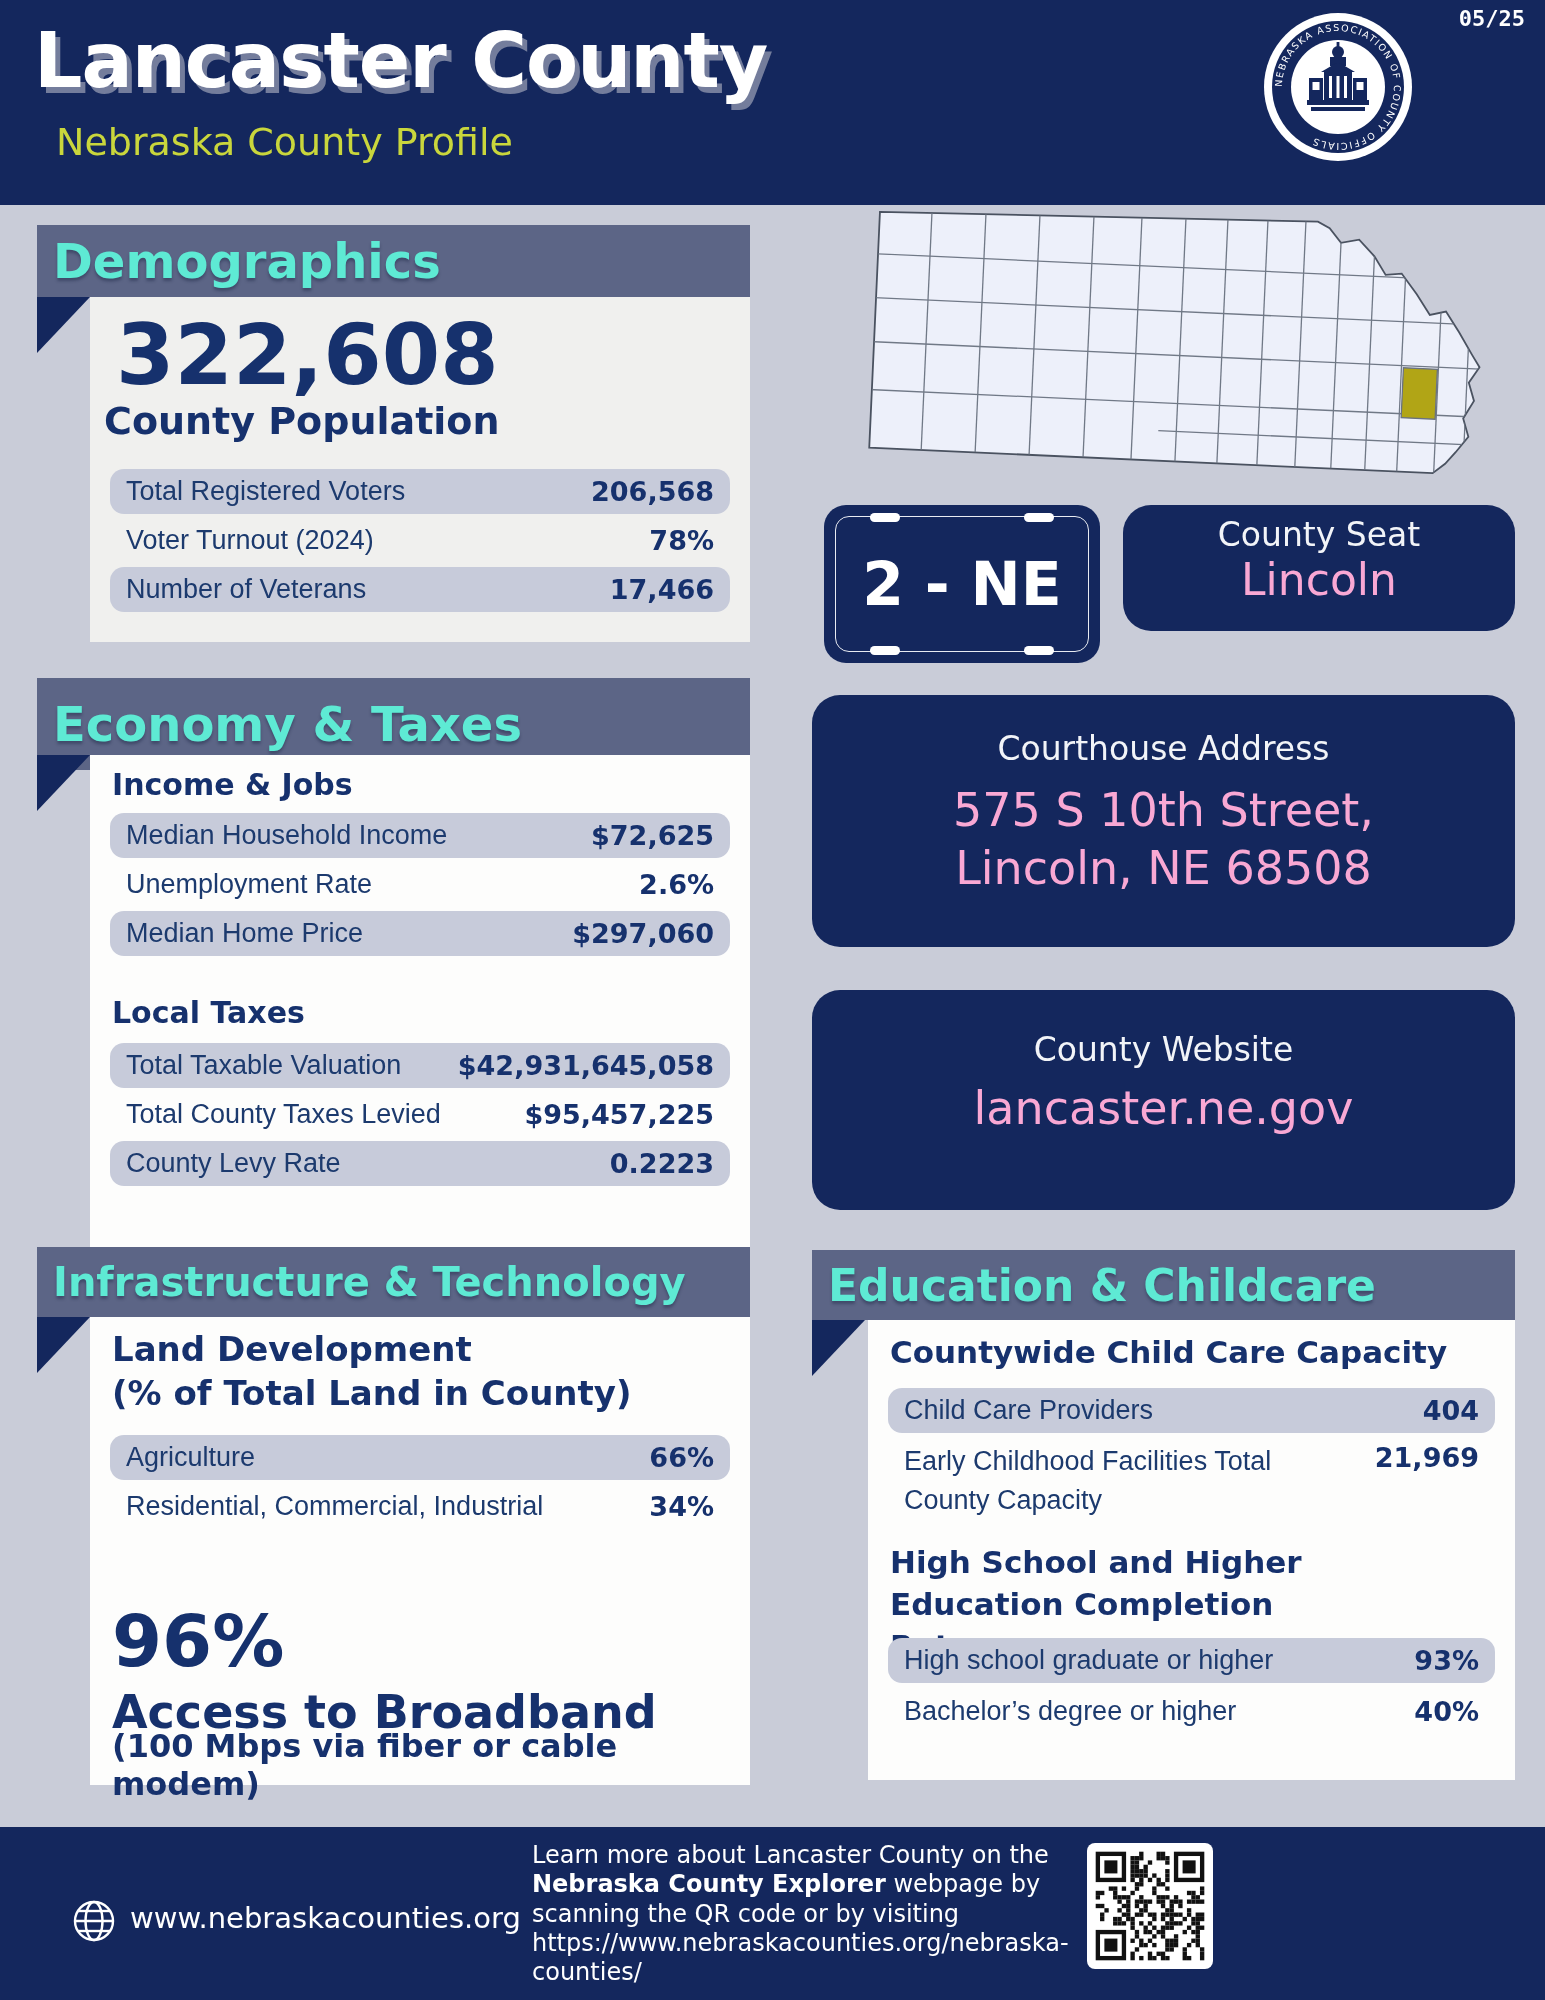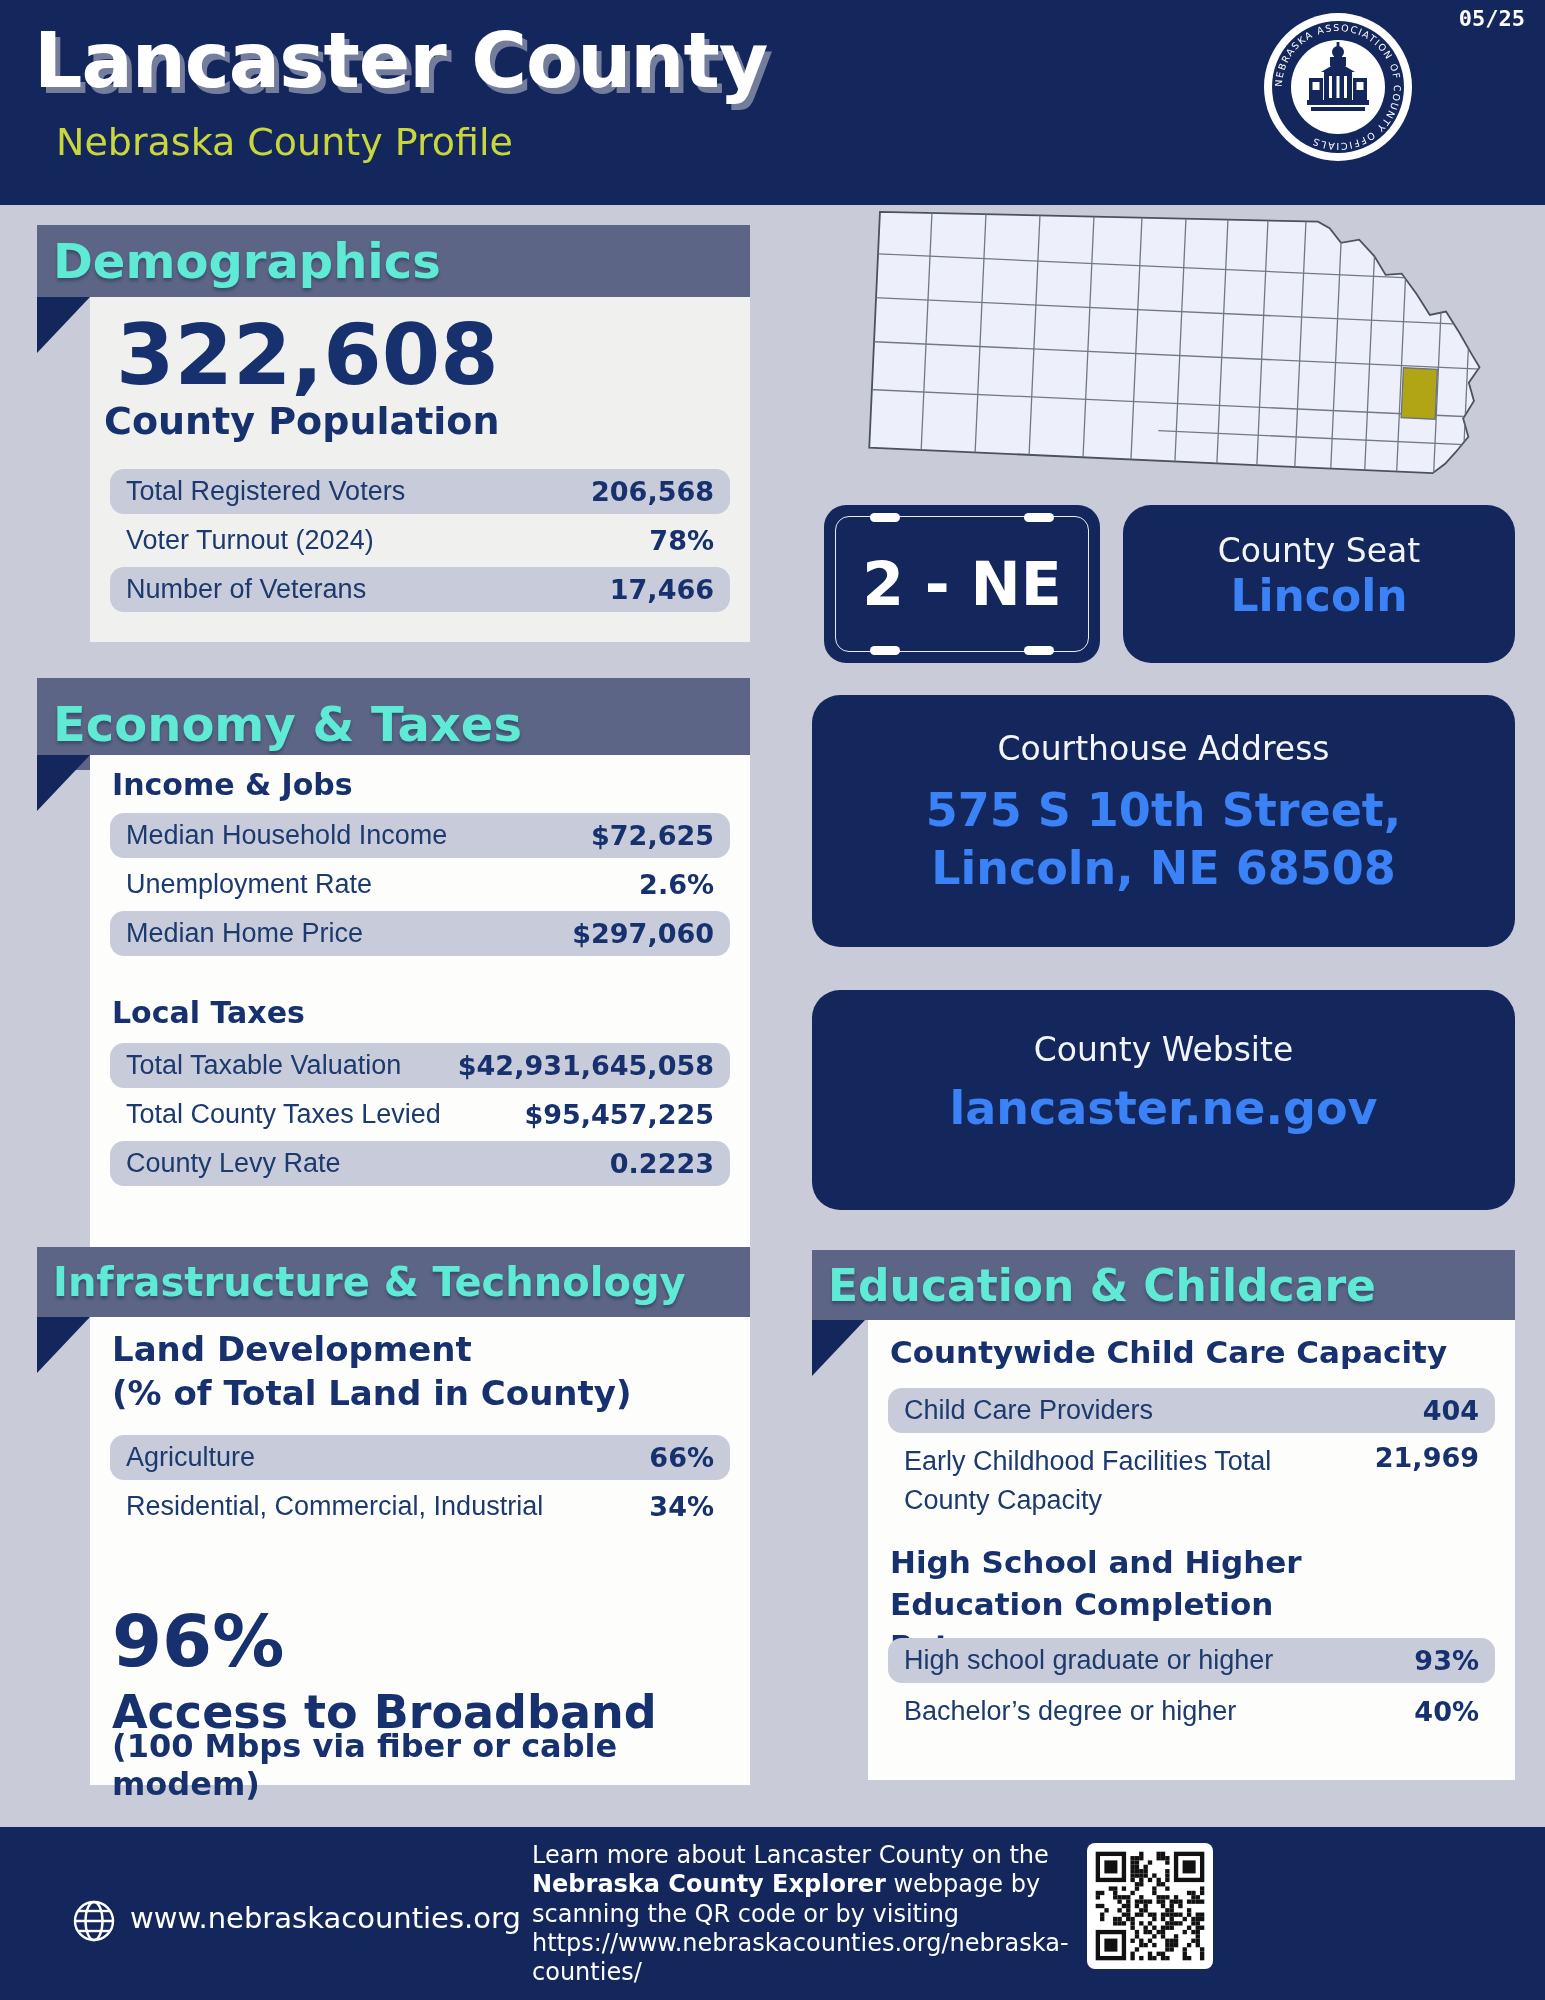--- a/index.html
+++ b/index.html
@@ -48,21 +48,21 @@
   .row.shaded{background:var(--rowbg);border-radius:14px}
   .row .val{font-family:"DejaVu Sans",sans-serif;font-weight:bold;color:var(--navy-text);white-space:nowrap}
   .row.tall{height:90px;align-items:flex-start;padding-top:5px}
   .row.tall .lab{width:430px;line-height:1.45}
 
   .sub-h{position:absolute;left:22px;color:var(--navy-text)}
 
   
   .card{position:absolute;background:var(--navy);border-radius:28px;color:#fff;text-align:center}
   .card .lab{font-family:"DejaVu Sans",sans-serif;font-size:33px;color:#f2f4f8}
-  .card .big{font-family:"DejaVu Sans",sans-serif;font-weight:bold;font-size:46px;color:#3b82f6}
+  .card .big{font-family:"DejaVu Sans",sans-serif;font-weight:normal;font-size:46px;color:#f9a8d4}
 
   .plate{position:absolute;left:824px;top:505px;width:276px;height:158px;background:var(--navy);
          border-radius:22px}
   .plate-inner{position:absolute;left:11px;top:11px;right:11px;bottom:11px;
                border:1.5px solid #e8ebf2;border-radius:14px}
   .screw{position:absolute;width:30px;height:9px;background:#fff;border-radius:5px}
   .plate-text{position:absolute;left:0;right:0;top:44px;text-align:center;color:#fff;
               font-size:60px;font-family:"DejaVu Sans",sans-serif;font-weight:bold}
 
   
@@ -168,21 +168,21 @@
   </div>
 
   <div class="plate">
     <div class="plate-inner"></div>
     <div class="screw" style="left:46px;top:8px"></div>
     <div class="screw" style="right:46px;top:8px"></div>
     <div class="screw" style="left:46px;bottom:8px"></div>
     <div class="screw" style="right:46px;bottom:8px"></div>
     <div class="plate-text">2 - NE</div>
   </div>
-  <div class="card" style="left:1123px;top:505px;width:392px;height:158px;padding-top:26px">
+  <div class="card" style="left:1123px;top:505px;width:392px;height:126px;padding-top:10px">
     <div class="lab">County Seat</div>
     <div class="big" style="font-size:44px">Lincoln</div>
   </div>
 
   <div class="bar h" style="left:37px;top:678px;width:713px;height:92px;font-size:48px">
     <span>Economy &amp; Taxes</span>
   </div>
   <div class="fold" style="left:37px;top:755px"></div>
   <div class="panel" style="left:90px;top:755px;width:660px;height:492px">
     <div class="sub-h h" style="top:12px;font-size:30px">Income &amp; Jobs</div>

